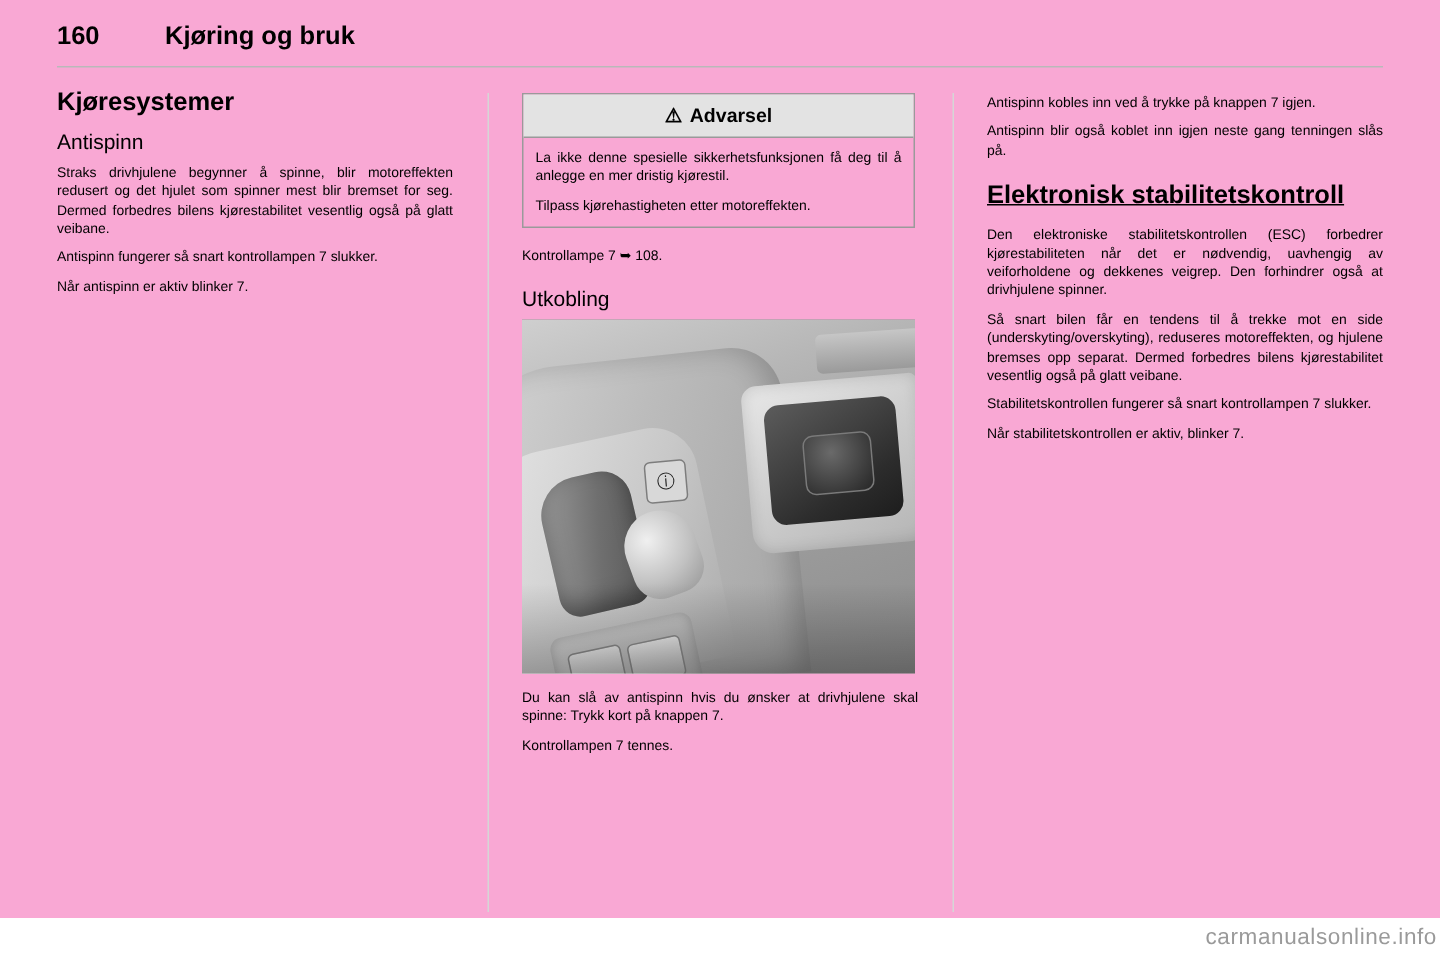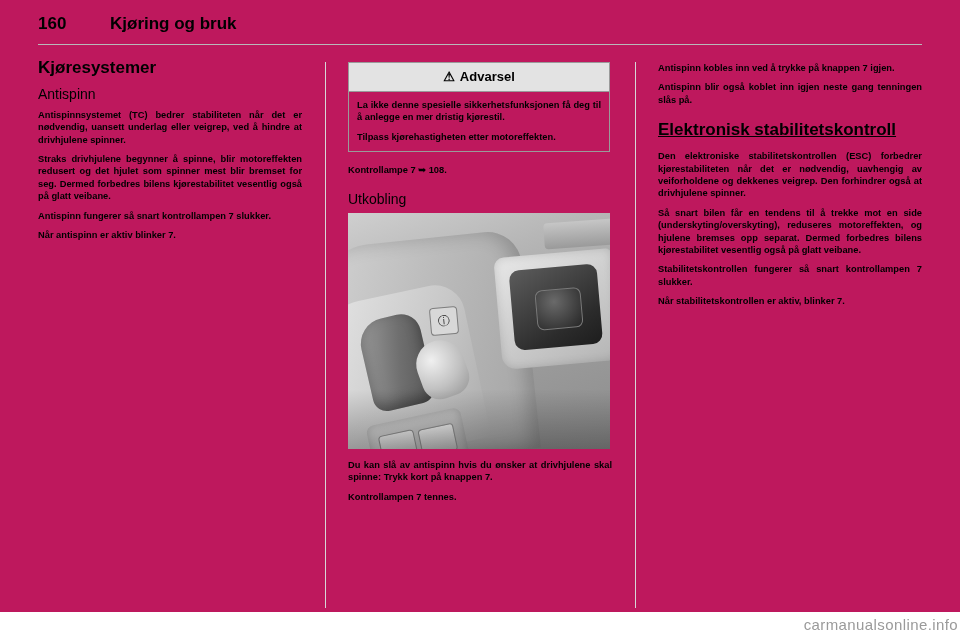--- a/index.html
+++ b/index.html
@@ -14,21 +14,21 @@
     color: #000000;
     position: relative;
     overflow: hidden;
   }
 
   .page {
     position: absolute;
     left: 0; top: 0;
     width: 960px;
     height: 642px;
-    background: #be185d;
+    background: #f9a8d4;
   }
 
   
   .header {
     position: absolute;
     left: 38px;
     top: 14px;
     width: 884px;
     height: 34px;
   }
@@ -97,21 +97,21 @@
   }
   h2.big {
     font-size: 17px;
     font-weight: bold;
     margin: 0 0 10px 0;
     line-height: 20px;
     text-decoration: underline;
   }
   p {
     margin: 0 0 7px 0;
-    font-weight: bold;
+    font-weight: normal;
     text-align: justify;
   }
   p.last { margin-bottom: 0; }
 
   
   .warnbox {
     border: 1px solid #9a9a9a;
     width: 262px;
     box-sizing: border-box;
     margin-bottom: 12px;
@@ -319,21 +319,20 @@
     <span class="chapter">Kjøring og bruk</span>
     <div class="rule"></div>
   </div>
 
   <div class="divider div1"></div>
   <div class="divider div2"></div>
 
   <div class="col col1">
     <h1 class="title">Kjøresystemer</h1>
     <h2 class="sub tight">Antispinn</h2>
-    <p>Antispinnsystemet (TC) bedrer stabiliteten når det er nødvendig, uansett underlag eller veigrep, ved å hindre at drivhjulene spinner.</p>
     <p>Straks drivhjulene begynner å spinne, blir motoreffekten redusert og det hjulet som spinner mest blir bremset for seg. Dermed forbedres bilens kjørestabilitet vesentlig også på glatt veibane.</p>
     <p>Antispinn fungerer så snart kontrollampen 7 slukker.</p>
     <p class="last">Når antispinn er aktiv blinker 7.</p>
   </div>
 
   <div class="col col2">
 
     <div class="warnbox">
       <div class="wb-head">
         <span class="wicon">⚠</span>

